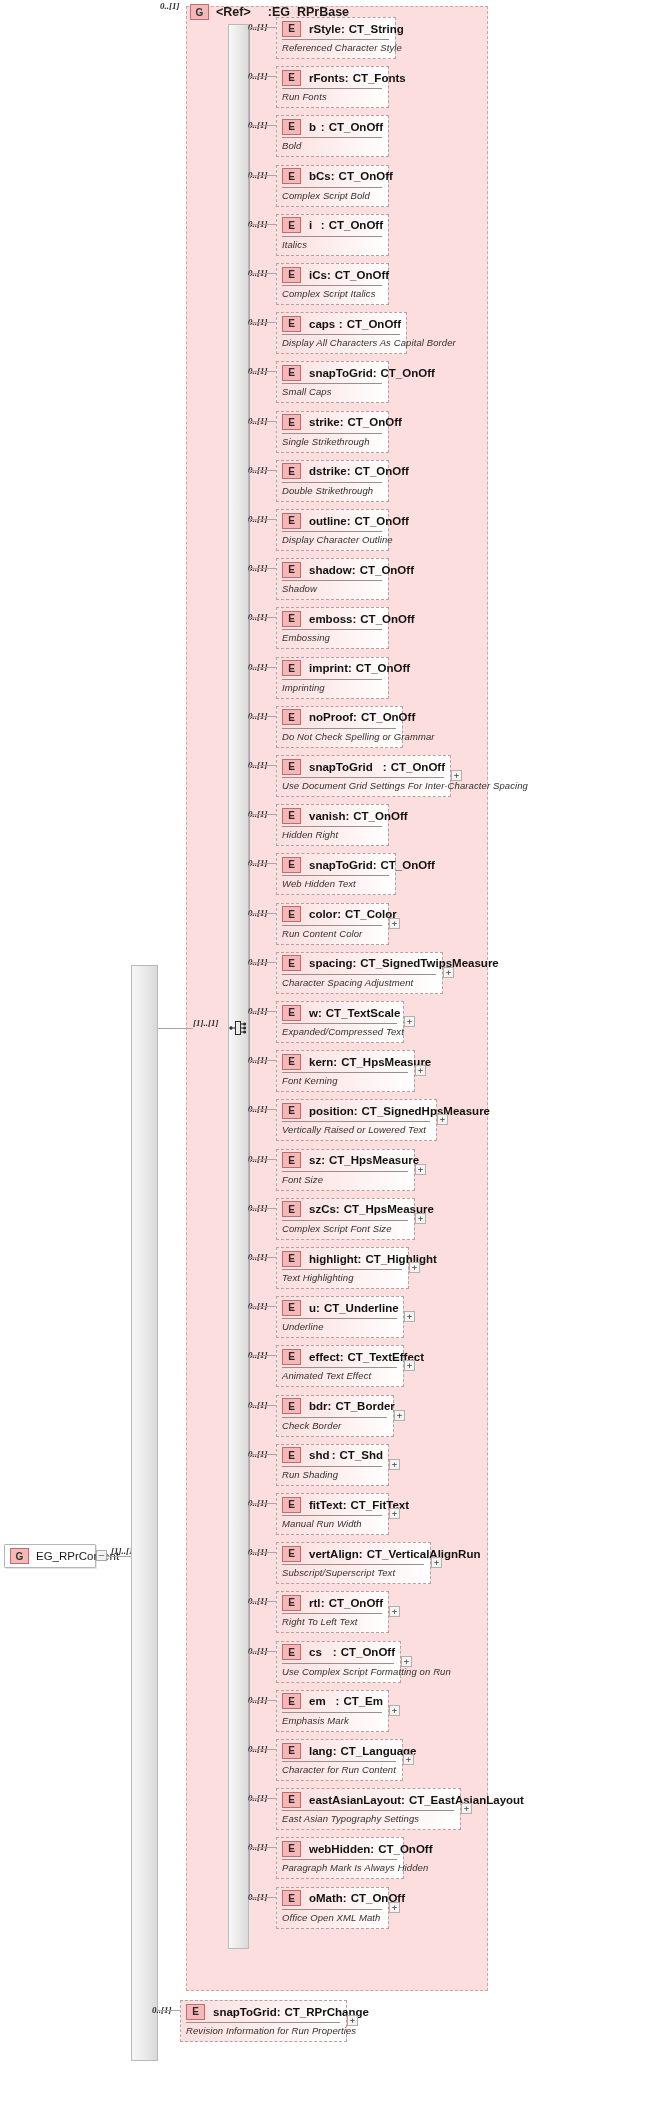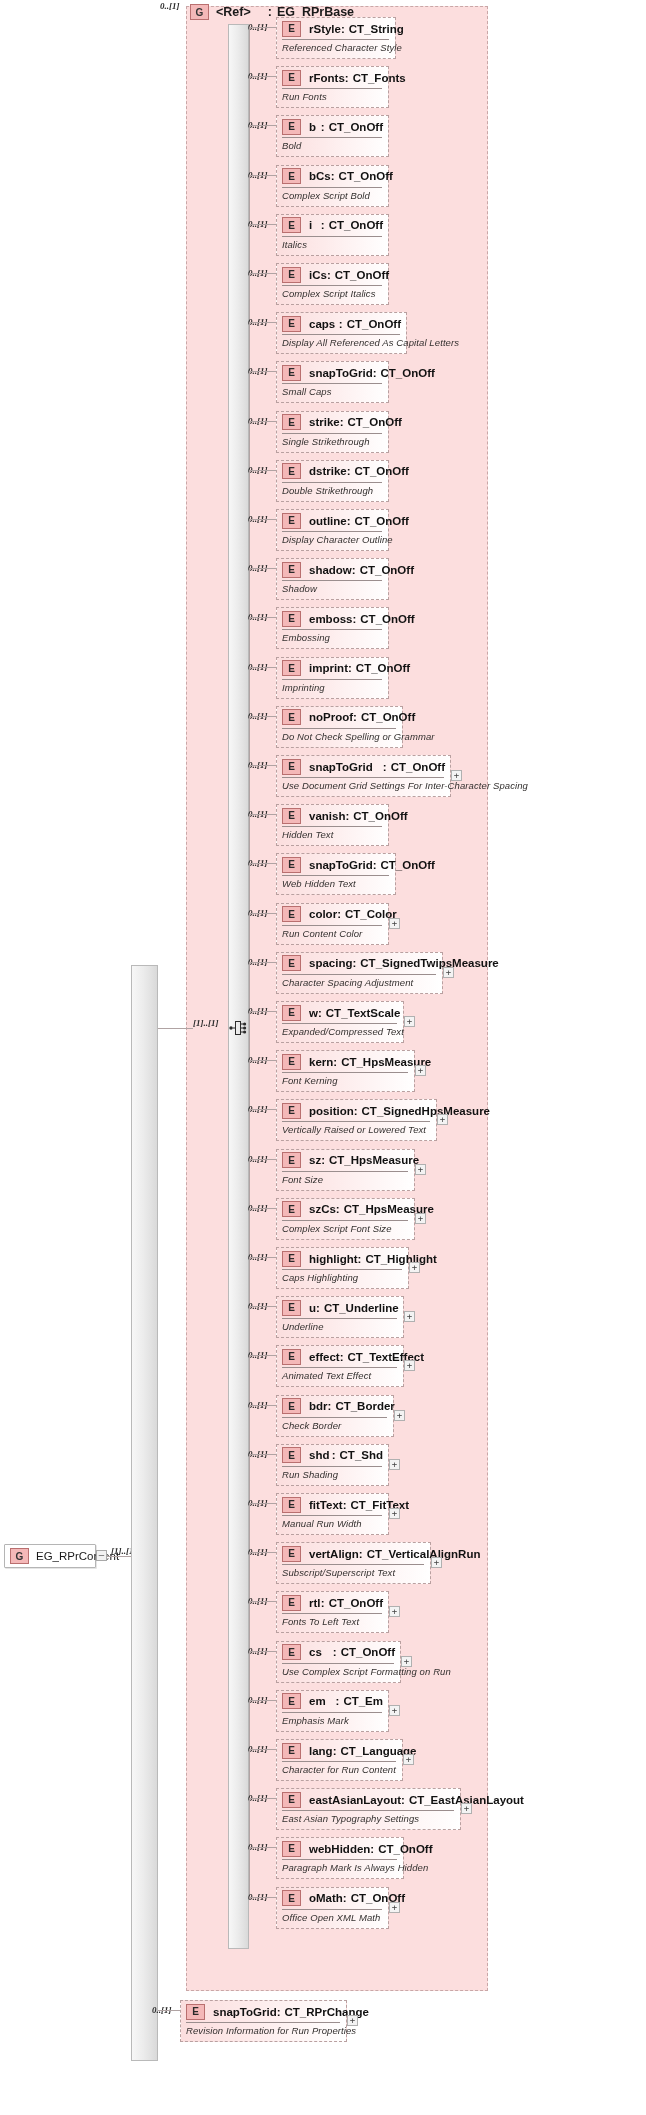--- a/index.html
+++ b/index.html
@@ -167,21 +167,21 @@
   </svg>
 
   <div class="vbar" style="left:131px;top:965px;width:27px;height:1096px;"></div>
 
   <div class="grouppanel" style="left:186px;top:6px;width:302px;height:1985px;"></div>
 
   <div class="gbox ref" style="left:190px;top:1px;width:180px;height:22px;">
     <span class="gicon">G</span>
     <span class="gname big">&lt;Ref&gt;</span>
     <span class="gtype" style="margin-left:17px">:</span>
-    <span class="gtype" style="margin-left:5px">EG_RPrBase</span>
+    <span class="gtype" style="">EG_RPrBase</span>
   </div>
   <div class="card" style="left:160px;top:1px;">0..[1]</div>
 
   <div class="vbar" style="left:228px;top:24px;width:21px;height:1925px;"></div>
 
   <div class="card" style="left:193px;top:1018px;">[1]..[1]</div>
   <svg class="seq" style="left:229px;top:1020px;" viewBox="0 0 18 16">
     <circle cx="2" cy="8" r="1.7" fill="#2b2b2b"></circle>
     <line x1="3.5" y1="8" x2="7" y2="8" stroke="#2b2b2b" stroke-width="1"></line>
     <rect x="6.5" y="1.5" width="5" height="13" fill="none" stroke="#2b2b2b" stroke-width="1"></rect>
@@ -275,21 +275,21 @@
       <div class="line hline" style="left: 249px; top: 273px; width: 27px;"></div>
       <div class="line vline" style="left: 249px; top: 273px; height: 49px;"></div>
       <div class="ecard" style="left: 276px; top: 312.2px; width: 131px; height: 42px;">
         <div class="erow">
           <span class="eicon">E</span>
           <span class="ename">caps</span>
           <span class="etype" style="margin-left: auto; padding-right: 4px;">:</span>
           <span class="etype" style="padding-right: 5px;">CT_OnOff</span>
         </div>
         <div class="esep"></div>
-        <div class="edoc">Display All Referenced As Capital Letters</div>
+        <div class="edoc">Display All Characters As Capital Border</div>
       </div>
       <div class="card" style="left: 248px; top: 317.2px;">0..[1]</div>
       <div class="line hline" style="left: 249px; top: 322px; width: 27px;"></div>
       <div class="line vline" style="left: 249px; top: 322px; height: 49px;"></div>
       <div class="ecard" style="left: 276px; top: 361.4px; width: 113px; height: 42px;">
         <div class="erow">
           <span class="eicon">E</span>
           <span class="ename">snapToGrid</span>
           <span class="etype" style="margin-left: auto; padding-right: 4px;">:</span>
           <span class="etype" style="padding-right: 5px;">CT_OnOff</span>
@@ -406,21 +406,21 @@
       <div class="line hline" style="left: 249px; top: 765px; width: 27px;"></div>
       <div class="line vline" style="left: 249px; top: 765px; height: 49px;"></div>
       <div class="ecard" style="left: 276px; top: 804.2px; width: 113px; height: 42px;">
         <div class="erow">
           <span class="eicon">E</span>
           <span class="ename">vanish</span>
           <span class="etype" style="margin-left: auto; padding-right: 4px;">:</span>
           <span class="etype" style="padding-right: 5px;">CT_OnOff</span>
         </div>
         <div class="esep"></div>
-        <div class="edoc">Hidden Text</div>
+        <div class="edoc">Hidden Right</div>
       </div>
       <div class="card" style="left: 248px; top: 809.2px;">0..[1]</div>
       <div class="line hline" style="left: 249px; top: 814px; width: 27px;"></div>
       <div class="line vline" style="left: 249px; top: 814px; height: 49px;"></div>
       <div class="ecard" style="left: 276px; top: 853.4px; width: 120px; height: 42px;">
         <div class="erow">
           <span class="eicon">E</span>
           <span class="ename">snapToGrid</span>
           <span class="etype" style="margin-left: auto; padding-right: 4px;">:</span>
           <span class="etype" style="padding-right: 5px;">CT_OnOff</span>
@@ -530,21 +530,21 @@
       <div class="line hline" style="left: 249px; top: 1208px; width: 27px;"></div>
       <div class="line vline" style="left: 249px; top: 1208px; height: 49px;"></div>
       <div class="ecard" style="left: 276px; top: 1247px; width: 133px; height: 42px;">
         <div class="erow">
           <span class="eicon">E</span>
           <span class="ename">highlight</span>
           <span class="etype" style="margin-left: auto; padding-right: 4px;">:</span>
           <span class="etype" style="padding-right: 5px;">CT_Highlight</span>
         </div>
         <div class="esep"></div>
-        <div class="edoc">Caps Highlighting</div>
+        <div class="edoc">Text Highlighting</div>
       </div>
       <div class="expand" style="left: 409px; top: 1262px;">+</div>
       <div class="card" style="left: 248px; top: 1252px;">0..[1]</div>
       <div class="line hline" style="left: 249px; top: 1257px; width: 27px;"></div>
       <div class="line vline" style="left: 249px; top: 1257px; height: 49px;"></div>
       <div class="ecard" style="left: 276px; top: 1296.2px; width: 128px; height: 42px;">
         <div class="erow">
           <span class="eicon">E</span>
           <span class="ename">u</span>
           <span class="etype" style="margin-left: auto; padding-right: 4px;">:</span>
@@ -628,21 +628,21 @@
       <div class="line hline" style="left: 249px; top: 1552px; width: 27px;"></div>
       <div class="line vline" style="left: 249px; top: 1552px; height: 49px;"></div>
       <div class="ecard" style="left: 276px; top: 1591.4px; width: 113px; height: 42px;">
         <div class="erow">
           <span class="eicon">E</span>
           <span class="ename">rtl</span>
           <span class="etype" style="margin-left: auto; padding-right: 4px;">:</span>
           <span class="etype" style="padding-right: 5px;">CT_OnOff</span>
         </div>
         <div class="esep"></div>
-        <div class="edoc">Fonts To Left Text</div>
+        <div class="edoc">Right To Left Text</div>
       </div>
       <div class="expand" style="left: 389px; top: 1606.4px;">+</div>
       <div class="card" style="left: 248px; top: 1596.4px;">0..[1]</div>
       <div class="line hline" style="left: 249px; top: 1601px; width: 27px;"></div>
       <div class="line vline" style="left: 249px; top: 1601px; height: 49px;"></div>
       <div class="ecard" style="left: 276px; top: 1640.6px; width: 125px; height: 42px;">
         <div class="erow">
           <span class="eicon">E</span>
           <span class="ename">cs</span>
           <span class="etype" style="margin-left: auto; padding-right: 4px;">:</span>

